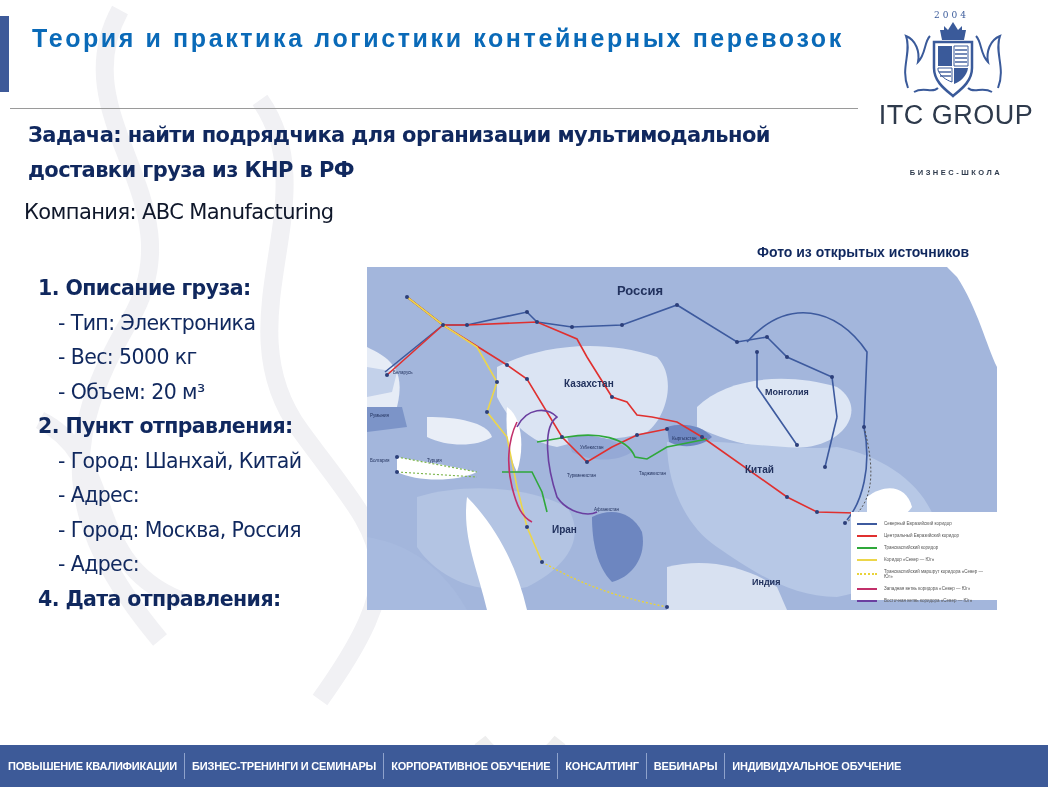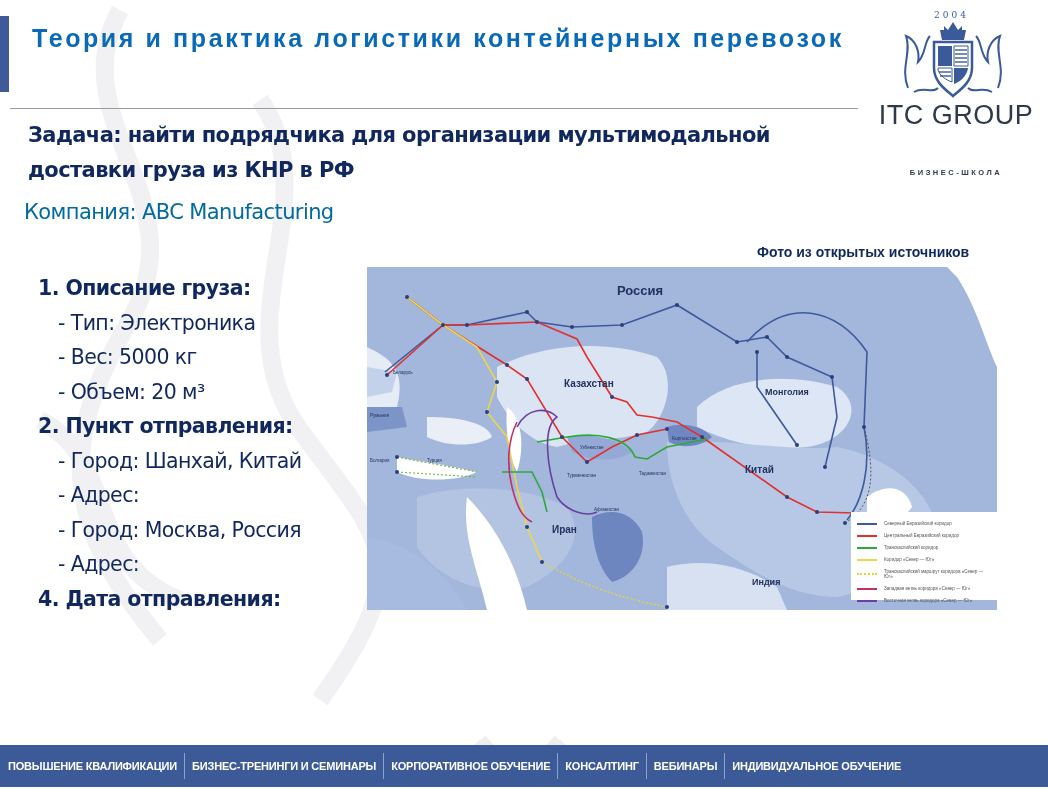--- a/index.html
+++ b/index.html
@@ -12,21 +12,21 @@
   .title { position: absolute; left: 32px; top: 22px; width: 820px; font-family: "Liberation Sans", sans-serif; font-weight: bold; font-size: 25px; line-height: 33px; letter-spacing: 2.6px; color: #0a6ab8; }
   .title-rule { position: absolute; left: 10px; top: 108px; width: 848px; height: 1px; background: #9a9a9a; }
 
   .logo { position: absolute; left: 868px; top: 6px; width: 170px; height: 140px; }
   .logo-year { position: absolute; left: 66px; top: 4px; font-size: 9px; letter-spacing: 3px; color: #3a5a9a; font-family: "DejaVu Serif", serif; }
   .logo-crest { position: absolute; left: 30px; top: 12px; width: 110px; height: 82px; }
   .logo-name { position: absolute; left: 8px; top: 94px; width: 160px; text-align: center; font-size: 27px; color: #2e3a4c; font-family: "Liberation Sans", sans-serif; letter-spacing: 0.5px; }
   .logo-sub { position: absolute; left: 8px; top: 126px; width: 160px; text-align: center; font-size: 7.5px; letter-spacing: 2.5px; color: #2e3a4c; font-weight: bold; margin-top: 36px; }
 
   .task { position: absolute; left: 28px; top: 118px; width: 830px; font-weight: bold; font-size: 21px; line-height: 35px; color: #10285e; font-family: "DejaVu Sans", sans-serif; letter-spacing: -0.6px; }
-  .company { position: absolute; left: 24px; top: 200px; font-size: 21px; color: #0369a1; font-family: "DejaVu Sans", sans-serif; letter-spacing: -0.6px; }
+  .company { position: absolute; left: 24px; top: 200px; font-size: 21px; color: #0f172a; font-family: "DejaVu Sans", sans-serif; letter-spacing: -0.6px; }
 
   .details { position: absolute; left: 38px; top: 238px; font-family: "DejaVu Sans", sans-serif; color: #10285e; margin-top: 33px; }
   .details .row { height: 34.5px; line-height: 34.5px; font-size: 20.5px; letter-spacing: -0.6px; white-space: nowrap; }
   .details .h { font-weight: bold; }
   .details .s { padding-left: 20px; }
 
   .photo-caption { position: absolute; left: 757px; top: 244px; font-size: 14px; font-weight: bold; color: #10285e; font-family: "Liberation Sans", sans-serif; }
 
   .map { position: absolute; left: 367px; top: 267px; width: 630px; height: 343px; overflow: hidden; background: #a9bbde; }
   .map svg { display: block; }

